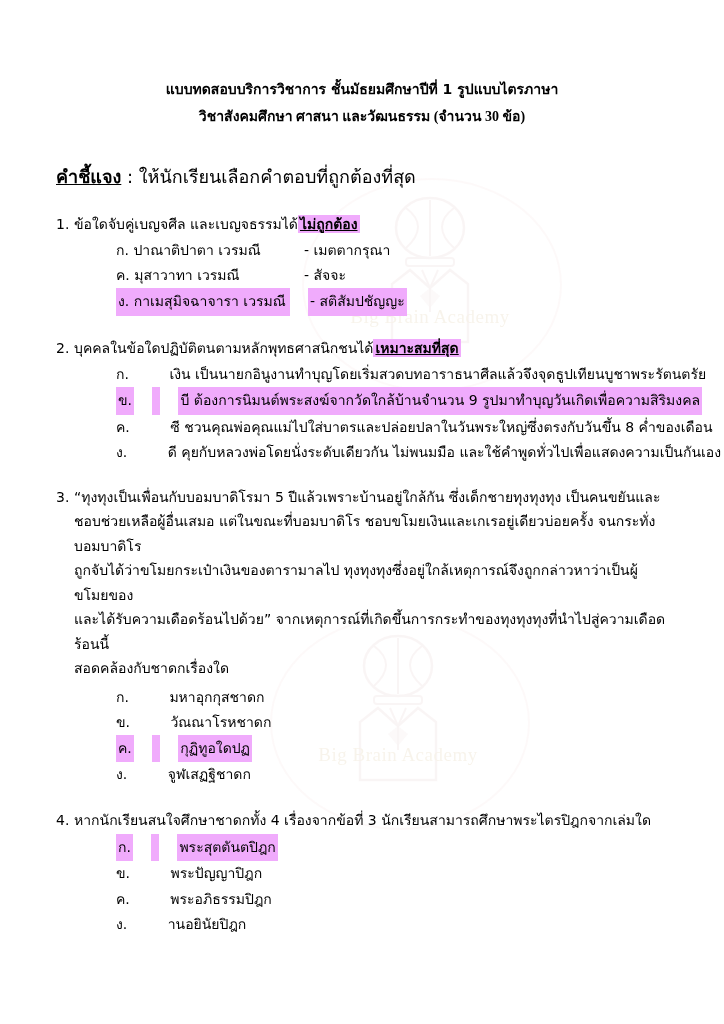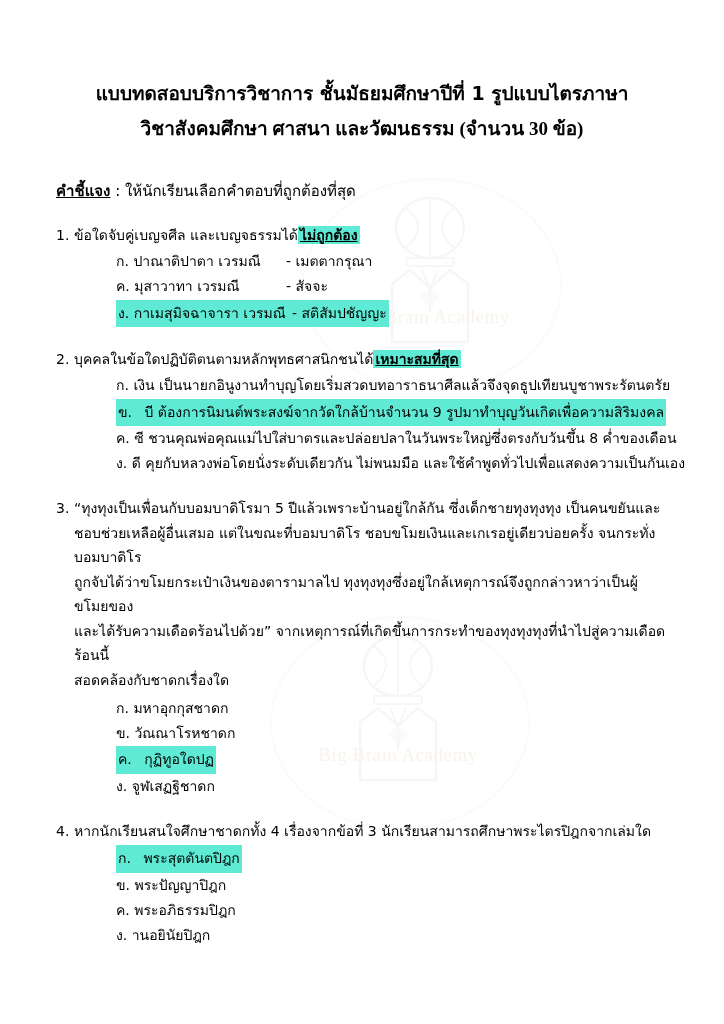--- a/index.html
+++ b/index.html
@@ -60,47 +60,48 @@
     width: 108px;
     height: 170px;
   }
 
   .content { position: relative; z-index: 2; }
 
   h1.title, h2.subtitle {
     font-weight: bold;
     text-align: center;
     margin: 0;
-    font-size: 19px;
+    font-size: 14px;
     line-height: 1.6;
   }
   h2.subtitle { margin-top: 6px; font-family: Liberation Serif, serif; }
 
   .instruction {
     margin-top: 34px;
-    font-size: 15px;
+    font-size: 18px;
     line-height: 1.6;
   }
   .u { text-decoration: underline; }
   .b { font-weight: bold; }
   .hl {
-    background: #5eead4;
+    background: #f0abfc;
     padding: 1px 2px;
   }
 
   .qblock { margin-top: 20px; font-size: 14px; line-height: 1.75; }
   .qtext { display: flex; }
   .qnum { width: 18px; flex: 0 0 18px; }
   .qbody { flex: 1 1 auto; }
 
   .choices { margin-top: 2px; }
   .choice {
     display: flex;
     padding-left: 60px;
     line-height: 1.8;
+    gap: 18px;
   }
   .choice .lbl { flex: 0 0 auto; }
   .choice .txt { flex: 0 0 auto; }
   .choice.two-col .lbl-text { width: 170px; flex: 0 0 170px; }
 
   .q3 .qbody { text-align: left; }
   .q3-para { }
   .q3-para .ln { display: block; }
 
   .choices-q3 { margin-top: 4px; }

